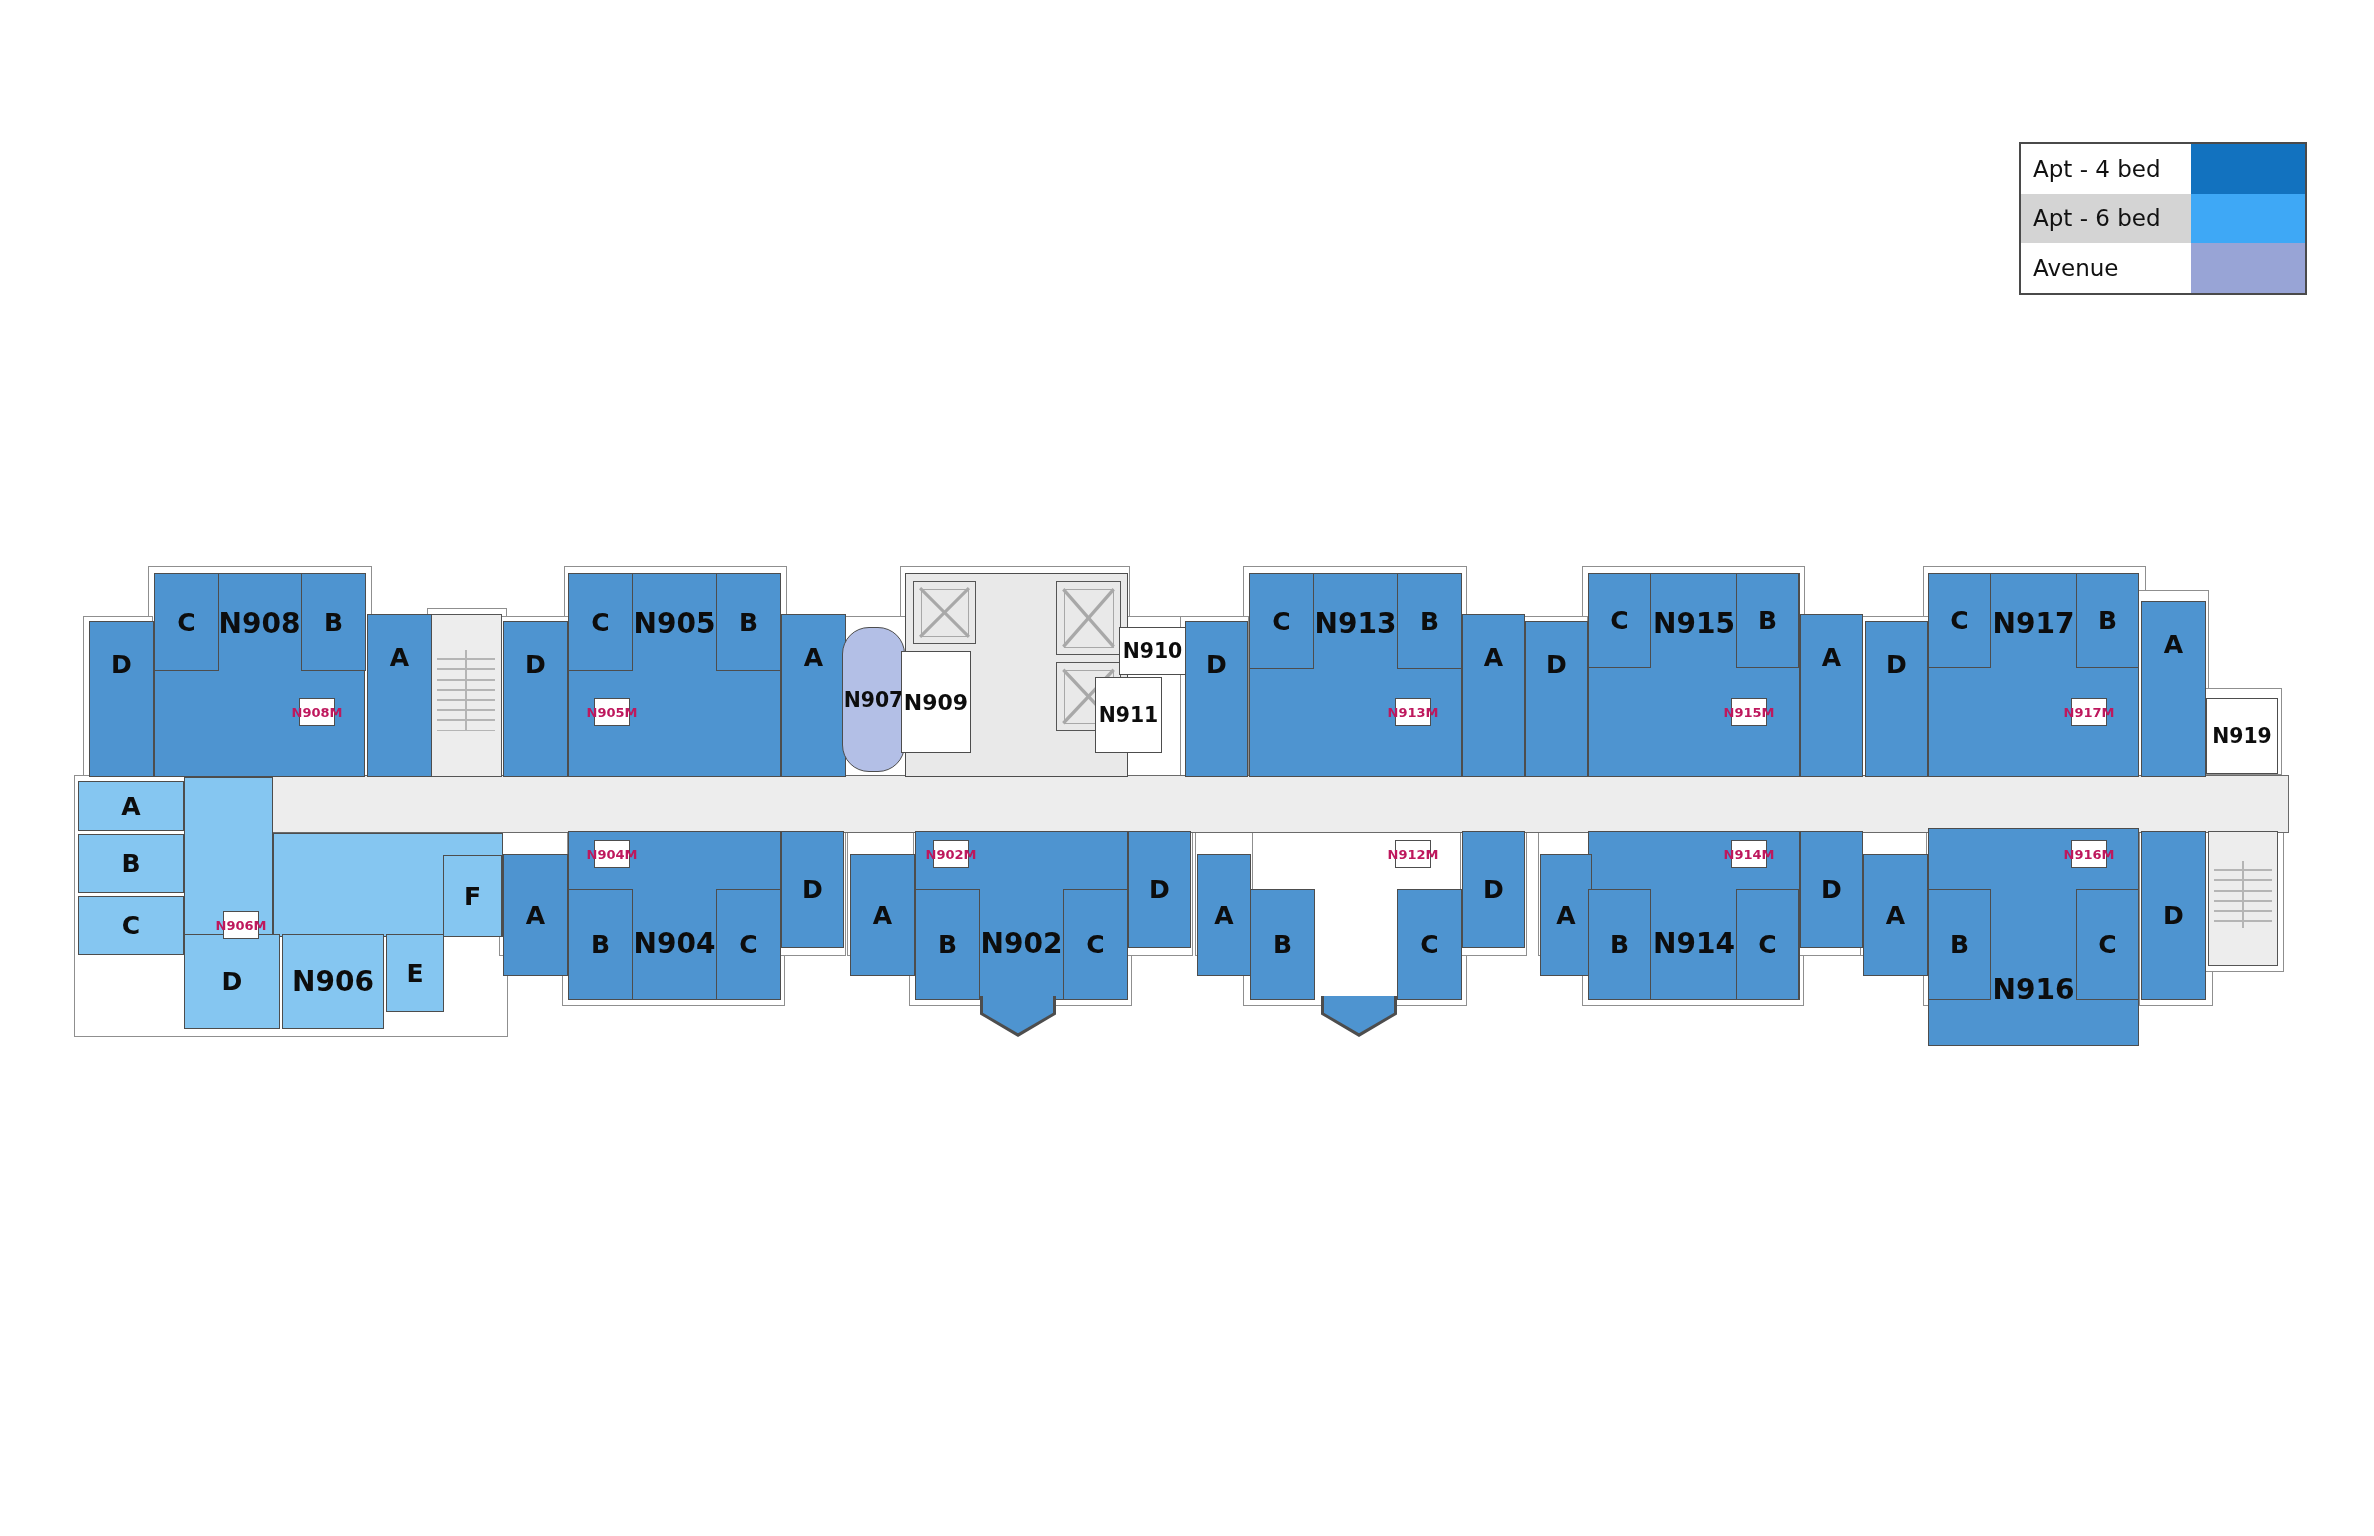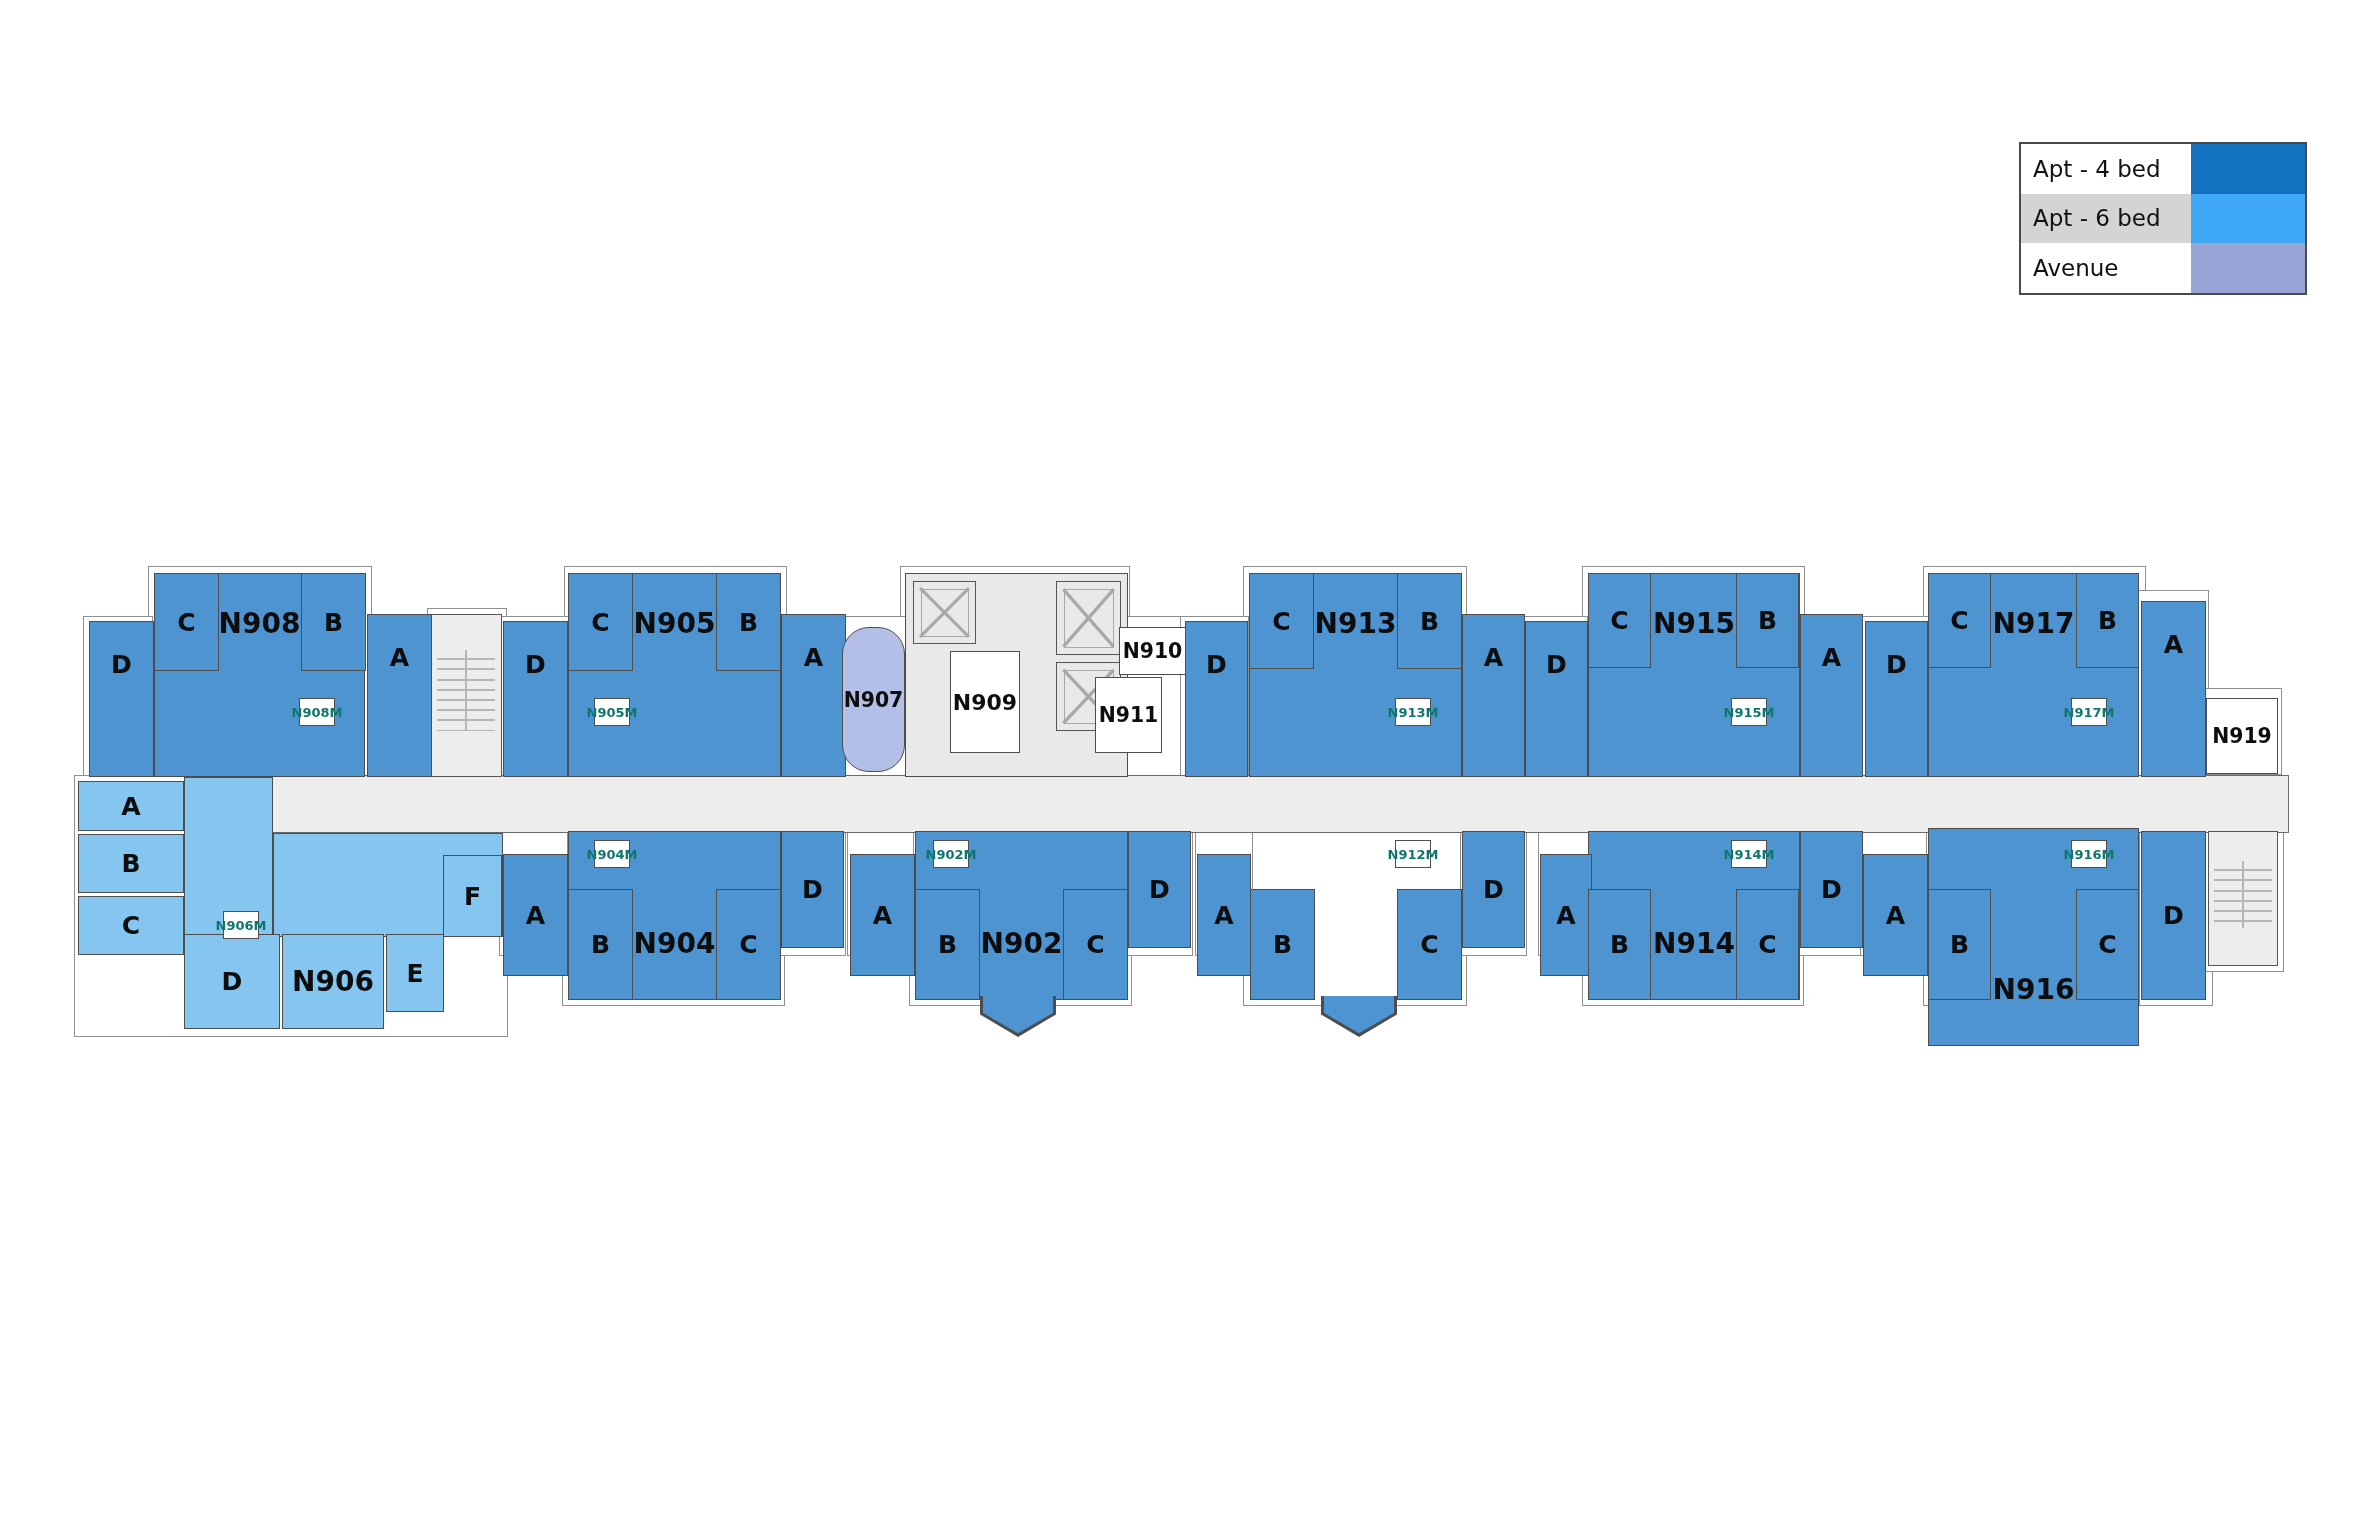--- a/index.html
+++ b/index.html
@@ -29,21 +29,21 @@
   .wlbl{display:flex;align-items:center;justify-content:center;font-weight:bold;
         font-size:20.4px;color:#0d0d0d;white-space:nowrap;}
   .toplbl{position:absolute;top:0;left:0;right:0;height:98px;display:flex;align-items:center;
           justify-content:center;font-weight:bold;font-size:28px;color:#0d0d0d;white-space:nowrap;}
   .botlbl{position:absolute;bottom:0;left:0;right:0;height:111px;display:flex;align-items:center;
           justify-content:center;font-weight:bold;font-size:28px;color:#0d0d0d;white-space:nowrap;}
   .ctrlbl{position:absolute;inset:0;display:flex;align-items:center;justify-content:center;
           font-weight:bold;font-size:28px;color:#0d0d0d;}
   .mbox{position:absolute;width:36px;height:28px;background:#fff;border:1.9px solid #4d4d4d;
         box-sizing:border-box;display:flex;align-items:center;justify-content:center;
-        font-weight:bold;font-size:13px;color:#0f766e;white-space:nowrap;z-index:6;}
+        font-weight:bold;font-size:13px;color:#be185d;white-space:nowrap;z-index:6;}
   .shaft{position:absolute;background:#e9e9e9;border:1.9px solid #555;box-sizing:border-box;}
   .shaft .inner{position:absolute;inset:6.5px;border:1.9px solid #a8a8a8;}
   .shaft svg{position:absolute;inset:0;width:100%;height:100%;}
   .stairs{position:absolute;background:#ededed;border:1.9px solid #555;box-sizing:border-box;}
   .treads{position:absolute;left:8%;right:8%;top:22%;bottom:28%;
           background:
             linear-gradient(90deg,transparent 48%,#b5b5b5 48%,#b5b5b5 52%,transparent 52%),
             repeating-linear-gradient(180deg,transparent 0 8.3px,#b5b5b5 8.3px 10.2px);}
   .bay{position:absolute;background:#4d4d4d;clip-path:polygon(0 0,100% 0,100% 45%,50% 100%,0 45%);}
   .bay .fill{position:absolute;left:2.8px;right:2.8px;top:0;bottom:3.7px;background:#4e94d0;
@@ -146,21 +146,21 @@
   <div class="room r4" style="left:568px;top:573px;width:213px;height:204px">
     <span class="toplbl">N905</span>
   </div>
   <div class="room r4 lt up" style="left:503px;top:621px;width:65px;height:156px">D</div>
   <div class="room r4 lt" style="left:568px;top:573px;width:65px;height:98px">C</div>
   <div class="room r4 lt" style="left:716px;top:573px;width:65px;height:98px">B</div>
   <div class="room r4 lt up" style="left:781px;top:614px;width:65px;height:163px">A</div>
   <div class="mbox" style="left:594px;top:698px">N905M</div>
 
   <div class="room study wlbl" style="left:842px;top:627px;width:63px;height:145px">N907</div>
-  <div class="room white wlbl" style="left:950px;top:651px;width:70px;height:102px;font-size:22px">N909</div>
+  <div class="room white wlbl" style="left:901px;top:651px;width:70px;height:102px;font-size:22px">N909</div>
   <div class="room white wlbl" style="left:1119px;top:627px;width:67px;height:48px">N910</div>
   <div class="room white wlbl" style="left:1095px;top:677px;width:67px;height:76px">N911</div>
 
   <div class="room r4" style="left:1249px;top:573px;width:213px;height:204px">
     <span class="toplbl">N913</span>
   </div>
   <div class="room r4 lt up" style="left:1185px;top:621px;width:63px;height:156px">D</div>
   <div class="room r4 lt" style="left:1249px;top:573px;width:65px;height:96px">C</div>
   <div class="room r4 lt" style="left:1397px;top:573px;width:65px;height:96px">B</div>
   <div class="room r4 lt up" style="left:1462px;top:614px;width:63px;height:163px">A</div>

